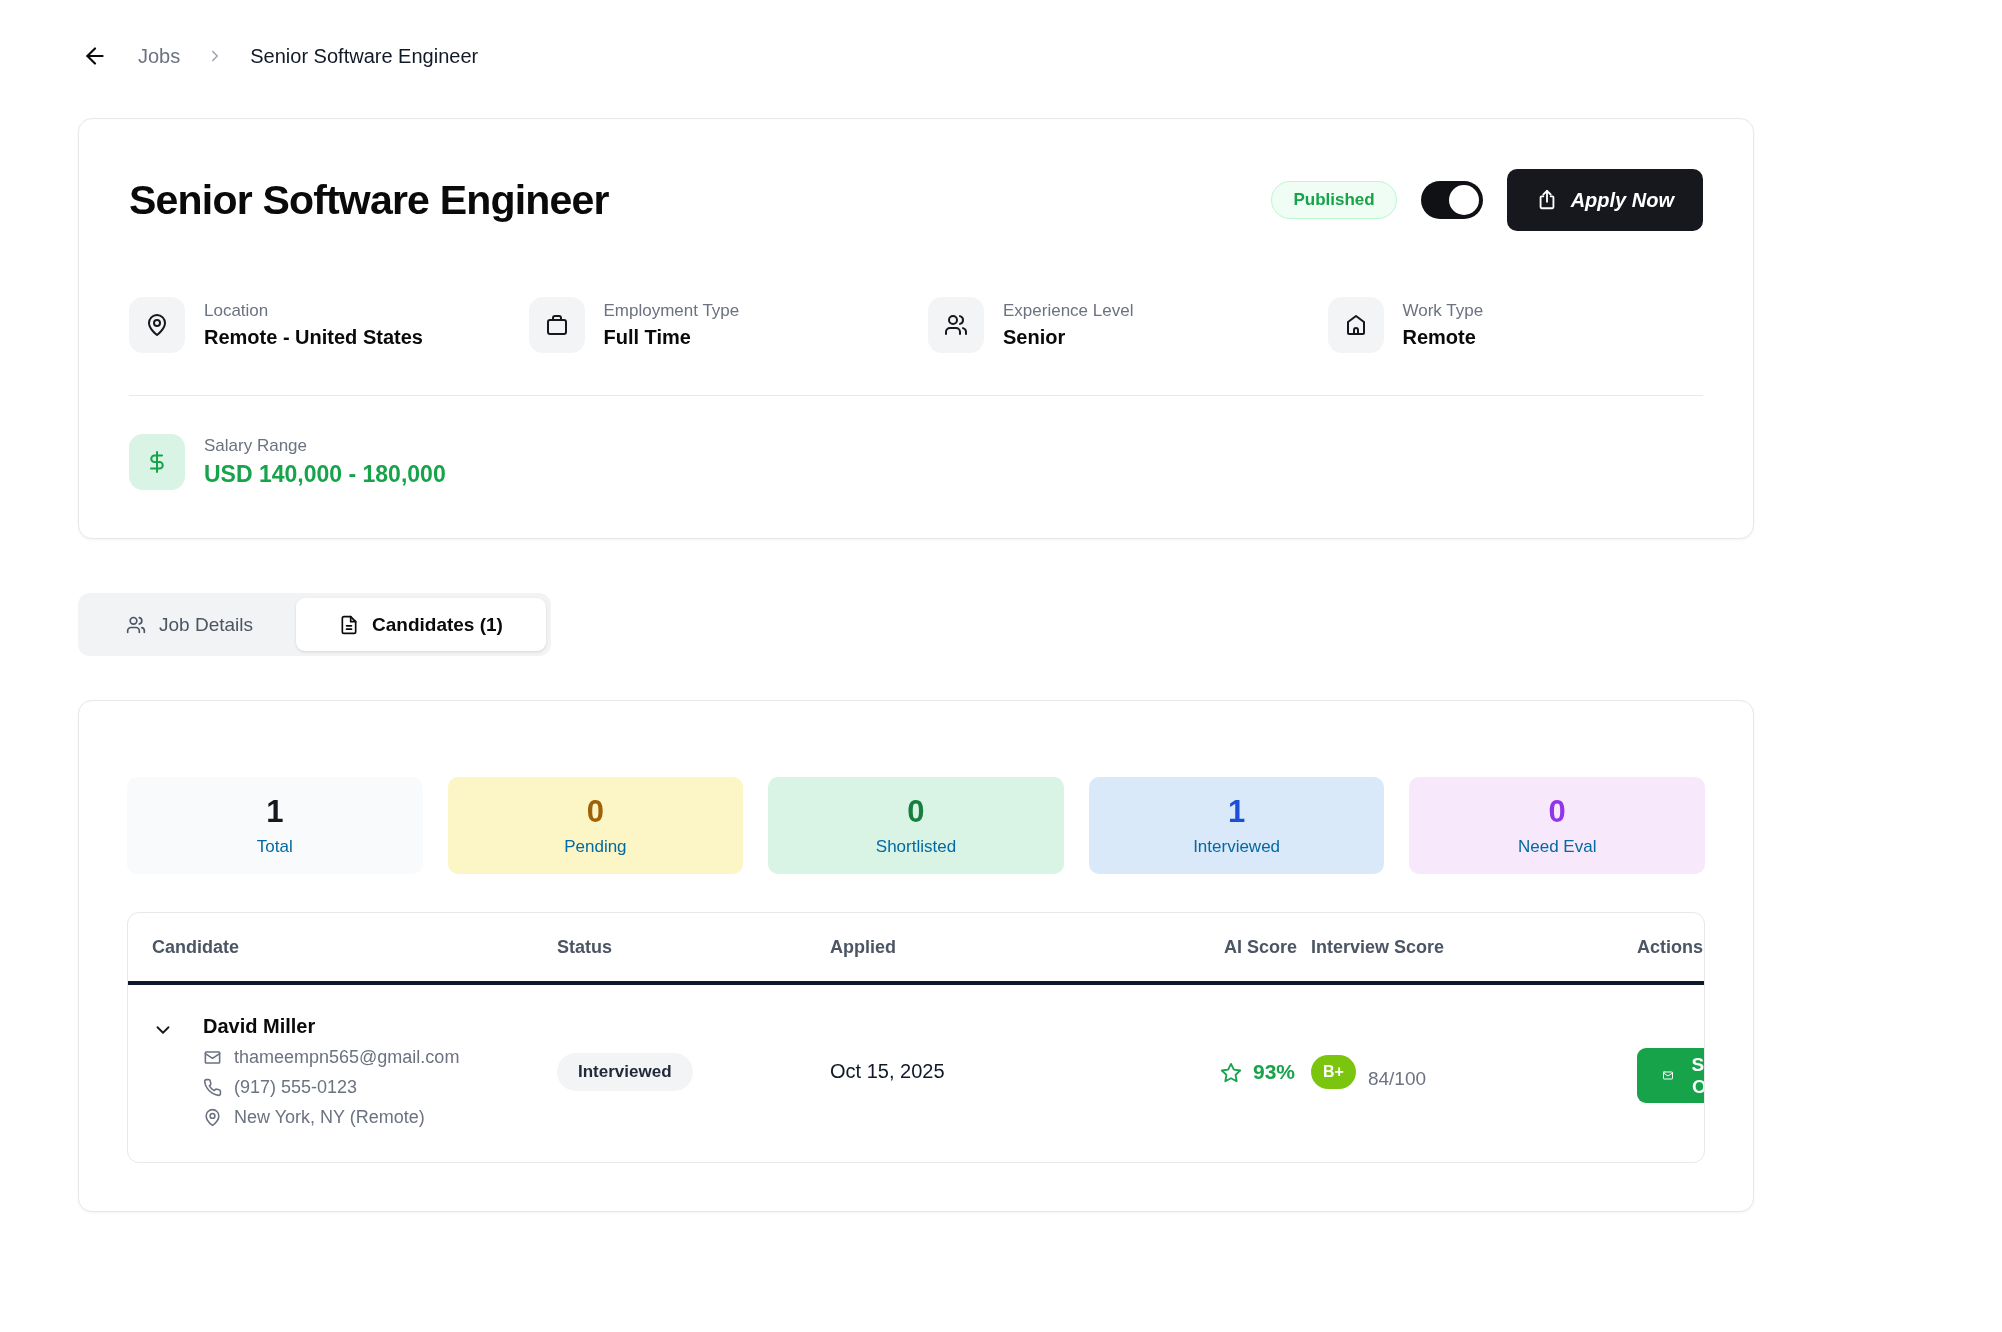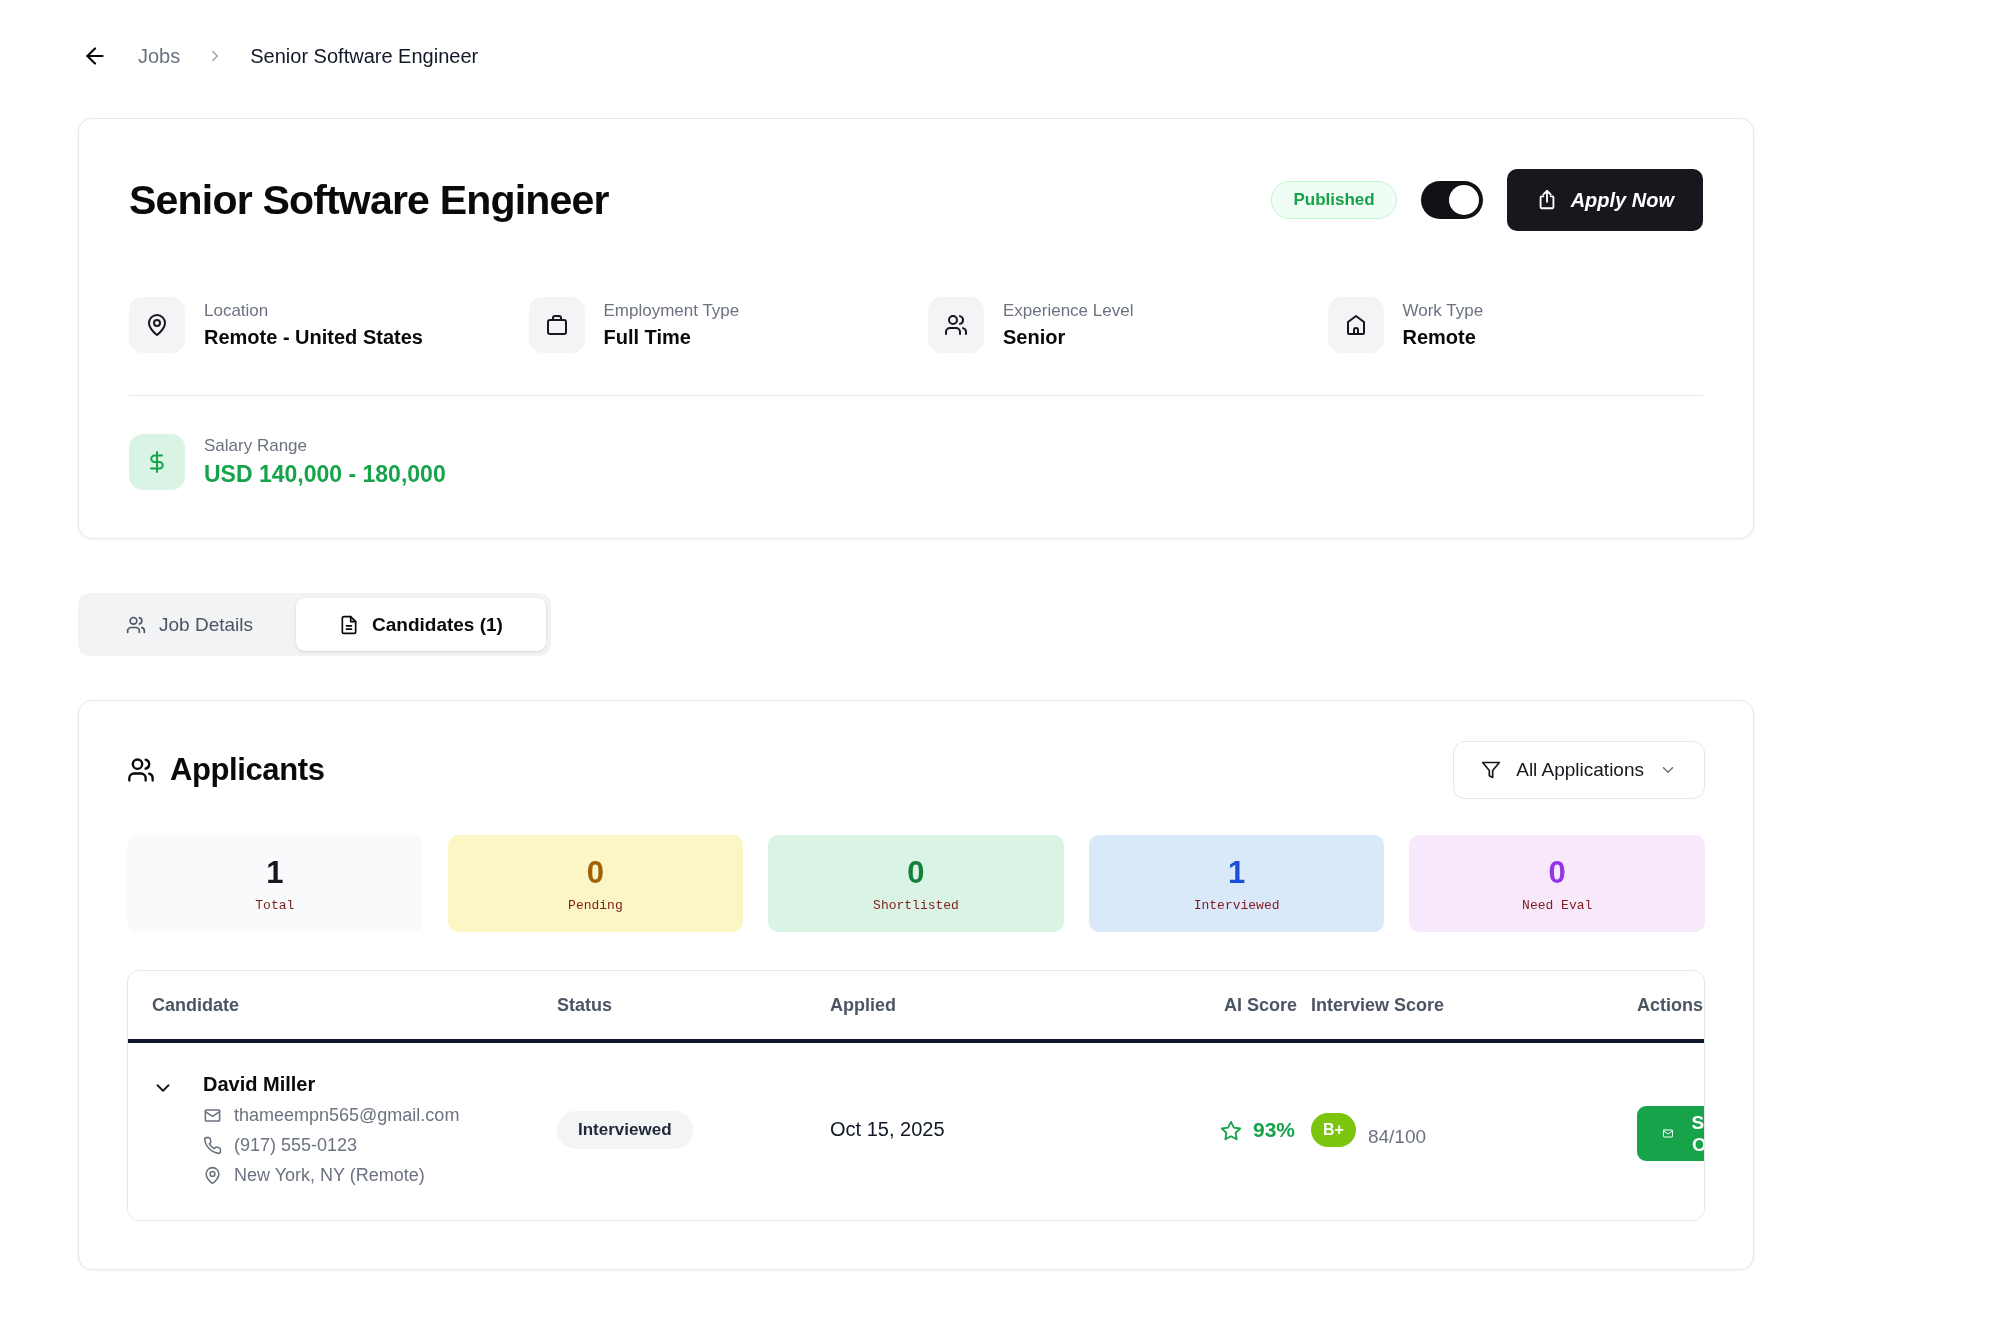--- a/index.html
+++ b/index.html
@@ -61,21 +61,21 @@
     letter-spacing: -0.4px; }
   .filter-btn { display: flex; align-items: center; gap: 15px; height: 58px; padding: 0 27px;
     border: 1px solid #e7e8ea; border-radius: 12px; background: #fff; font-size: 19px; font-weight: 500;
     color: #16181d; cursor: pointer; font-family: inherit; }
   .filter-btn .chev { color: #6b7280; }
 
   .stats { margin-top: 36px; display: grid; grid-template-columns: repeat(5, 1fr); gap: 25px; }
   .stat { height: 97px; border-radius: 10px; display: flex; flex-direction: column;
     align-items: center; justify-content: center; gap: 7px; }
   .stat-value { font-size: 31px; font-weight: 700; }
-  .stat-label { font-size: 13px; color: #7f1d1d; font-family: Liberation Mono, monospace; }
+  .stat-label { font-size: 17px; color: #0369a1; }
   .stat-total { background: #f9fafb; } .stat-total .stat-value { color: #16181d; }
   .stat-pending { background: #fcf5c5; } .stat-pending .stat-value { color: #a16207; }
   .stat-shortlisted { background: #d9f3e4; } .stat-shortlisted .stat-value { color: #15803d; }
   .stat-interviewed { background: #d9e9fa; } .stat-interviewed .stat-value { color: #1d4ed8; }
   .stat-needeval { background: #f7e8fb; } .stat-needeval .stat-value { color: #9333ea; }
 
   
   .table { margin-top: 38px; border: 1px solid #e7e8ea; border-radius: 12px; overflow: hidden; }
   .thead, .trow { display: grid; grid-template-columns: 405px 273px 257px 210px 340px 1fr;
     padding: 0 24px; align-items: center; }
@@ -233,40 +233,20 @@
         <polyline points="14 2 14 8 20 8"></polyline>
           <line x1="9" y1="13" x2="15" y2="13"></line>
           <line x1="9" y1="17" x2="15" y2="17"></line>
       </svg>
       <span>Candidates (1)</span>
     </button>
   </div>
 
   
   <section class="card applicants-card">
-    <div class="applicants-head">
-      <div class="applicants-title">
-        <svg class="ic" width="28" height="28" viewBox="0 0 24 24">
-          <path d="M16 21v-2a4 4 0 0 0-4-4H6a4 4 0 0 0-4 4v2"></path>
-            <circle cx="9" cy="7" r="4"></circle>
-          <path d="M22 21v-2a4 4 0 0 0-3-3.87"></path>
-            <path d="M16 3.13a4 4 0 0 1 0 7.75"></path>
-        </svg>
-        <span>Applicants</span>
-      </div>
-      <button class="filter-btn">
-        <svg class="ic" width="20" height="20" viewBox="0 0 24 24">
-          <polygon points="22 3 2 3 10 12.5 10 19 14 21 14 12.5 22 3"></polygon>
-        </svg>
-        <span>All Applications</span>
-        <svg class="ic chev" width="18" height="18" viewBox="0 0 24 24">
-          <polyline points="6 9 12 15 18 9"></polyline>
-        </svg>
-      </button>
-    </div>
 
     <div class="stats">
       <div class="stat stat-total">
         <div class="stat-value">1</div>
         <div class="stat-label">Total</div>
       </div>
       <div class="stat stat-pending">
         <div class="stat-value">0</div>
         <div class="stat-label">Pending</div>
       </div>

